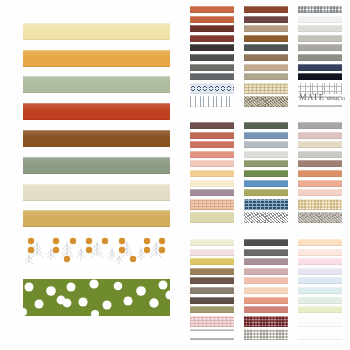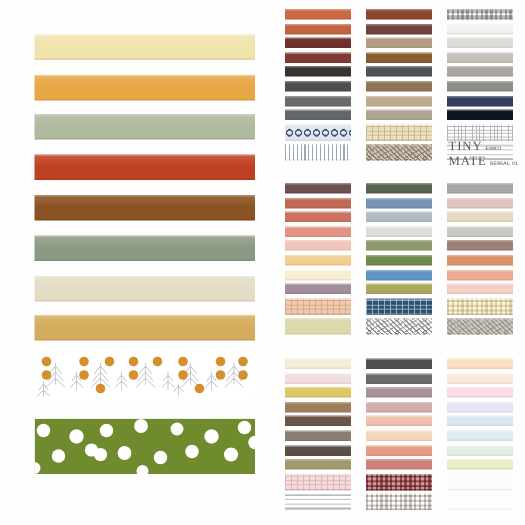--- a/index.html
+++ b/index.html
@@ -364,22 +364,18 @@
           <div class="mini-tape" title="Pale Mint" style="background-color: rgb(226, 238, 226);"></div>
           <div class="mini-tape" title="Pale Lime" style="background-color: rgb(232, 238, 200);"></div>
           <div class="mini-tape tall" title="White Soft" style="background-color: rgb(253, 252, 250);"></div>
           <div class="mini-tape tall" title="White Fade" style="background-color: rgb(254, 253, 252);"></div>
         </div>
       </div>
   </div>
 
   <div id="brand-overlay" style="position:absolute;left:299px;top:92px;width:50px;">
     <div class="brand-row">
-      <span class="brand-big">TINY</span>
-      <span class="brand-small">ENKO</span>
-    </div>
-    <div class="brand-row">
       <span class="brand-big">MATE</span>
       <span class="brand-small">SERIAL 01</span>
     </div>
   </div>
 
 </div>
 
 </body></html>

